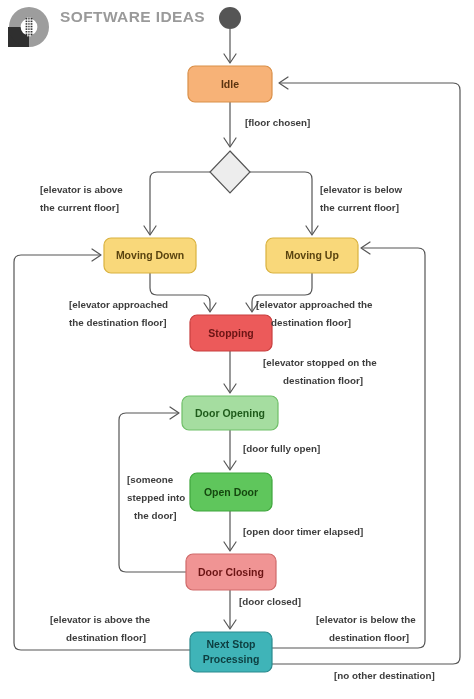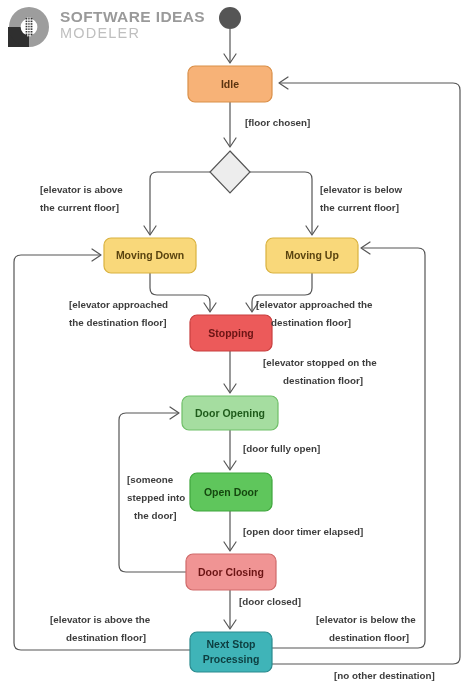--- a/index.html
+++ b/index.html
@@ -110,21 +110,20 @@
           </g>
           <g fill="#ffffff">
             <rect x="21.3" y="12.5" width="1.0" height="19"></rect>
             <rect x="23.6" y="12.5" width="1.0" height="19"></rect>
           </g>
         </g>
       </svg>
     </div>
     <div class="brand-text">
       <div class="brand-line1">SOFTWARE IDEAS</div>
-      <div class="brand-line2">MODELER</div>
     </div>
   </div>
 
   <svg id="diagram-svg" viewBox="0 0 474 699">
 
     <g>
       <path class="edge" d="M230,29 L230,62"></path>
       <path class="arrow-head" d="M224,54 L230,63 L236,54"></path>
     </g>
 

